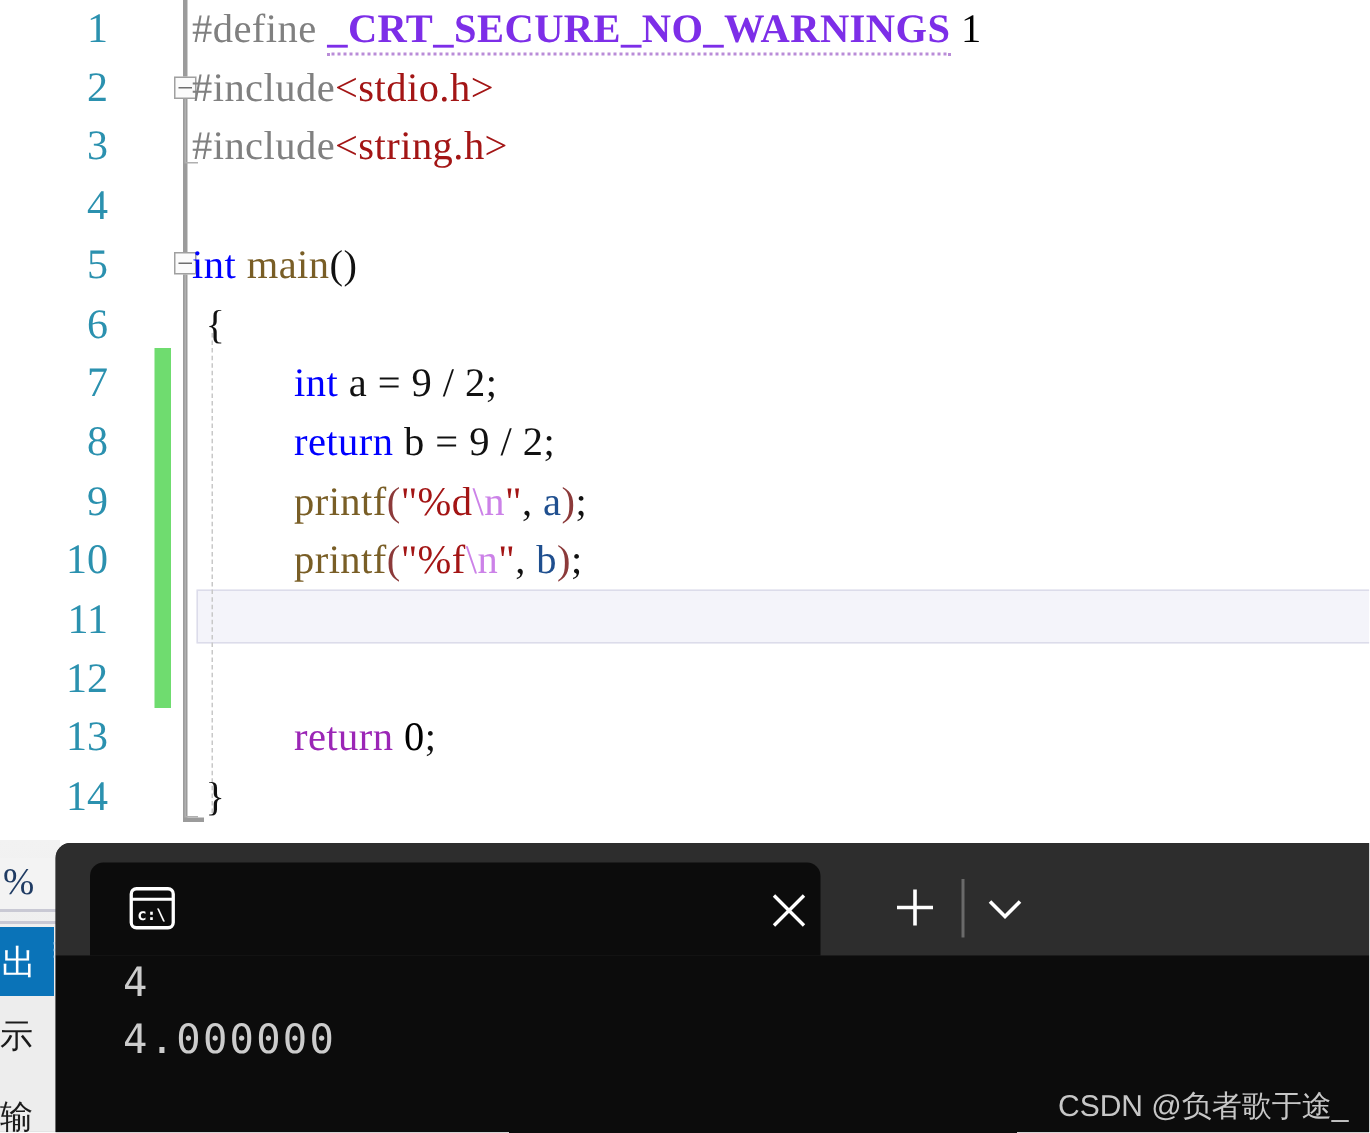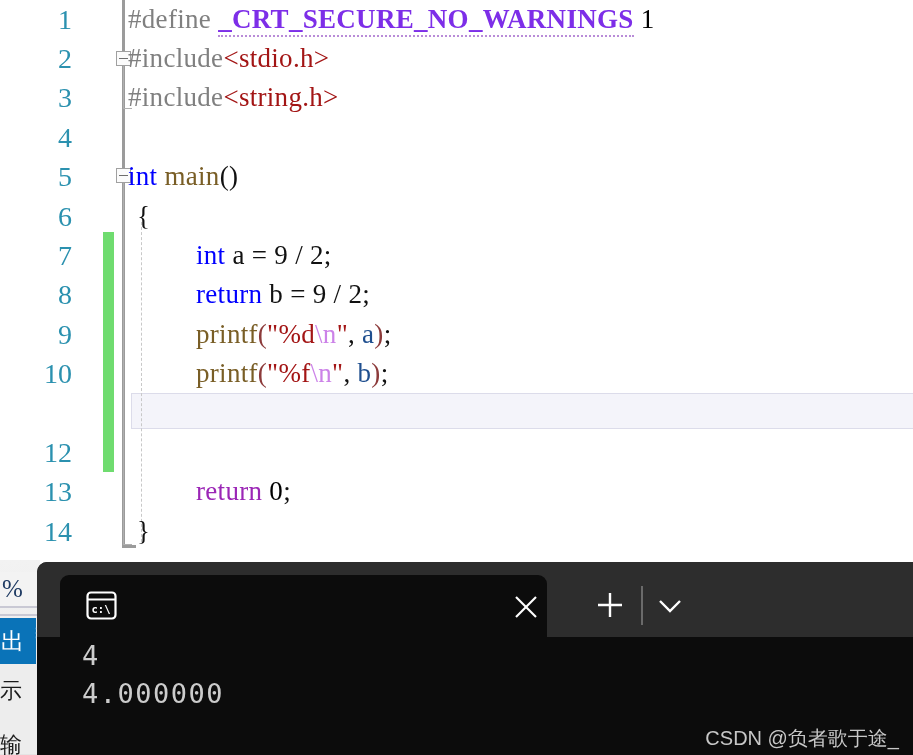--- a/index.html
+++ b/index.html
@@ -404,20 +404,24 @@
     <div class="code-row" style="top:315px; position:absolute; left:0; width:913px;">
       <span class="lnum">9</span>
       <span class="codetext" style="left:196px;"><span class="t-fn">printf</span><span class="t-paren">(</span><span class="t-str">"%d</span><span class="t-esc">\n</span><span class="t-str">"</span><span class="t-punct">, </span><span class="t-var">a</span><span class="t-paren">)</span><span class="t-punct">;</span></span>
     </div>
 
     <div class="code-row" style="top:354px; position:absolute; left:0; width:819px;">
       <span class="lnum">10</span>
       <span class="codetext" style="left:196px;"><span class="t-fn">printf</span><span class="t-paren">(</span><span class="t-str">"%f</span><span class="t-esc">\n</span><span class="t-str">"</span><span class="t-punct">, </span><span class="t-var">b</span><span class="t-paren">)</span><span class="t-punct">;</span></span>
     </div>
 
+    <div class="code-row" style="top:394px; position:absolute; left:0; width:913px;">
+      <span class="lnum">11</span>
+      <span class="codetext"></span>
+    </div>
 
     <div class="code-row" style="top:433px; position:absolute; left:0; width:913px;padding-left:41px;">
       <span class="lnum">12</span>
       <span class="codetext"></span>
     </div>
 
     <div class="code-row" style="top:472px; position:absolute; left:0; width:913px;">
       <span class="lnum">13</span>
       <span class="codetext" style="left:196px;"><span class="t-ctl">return</span><span> </span><span class="t-num">0</span><span class="t-punct">;</span></span>
     </div>

